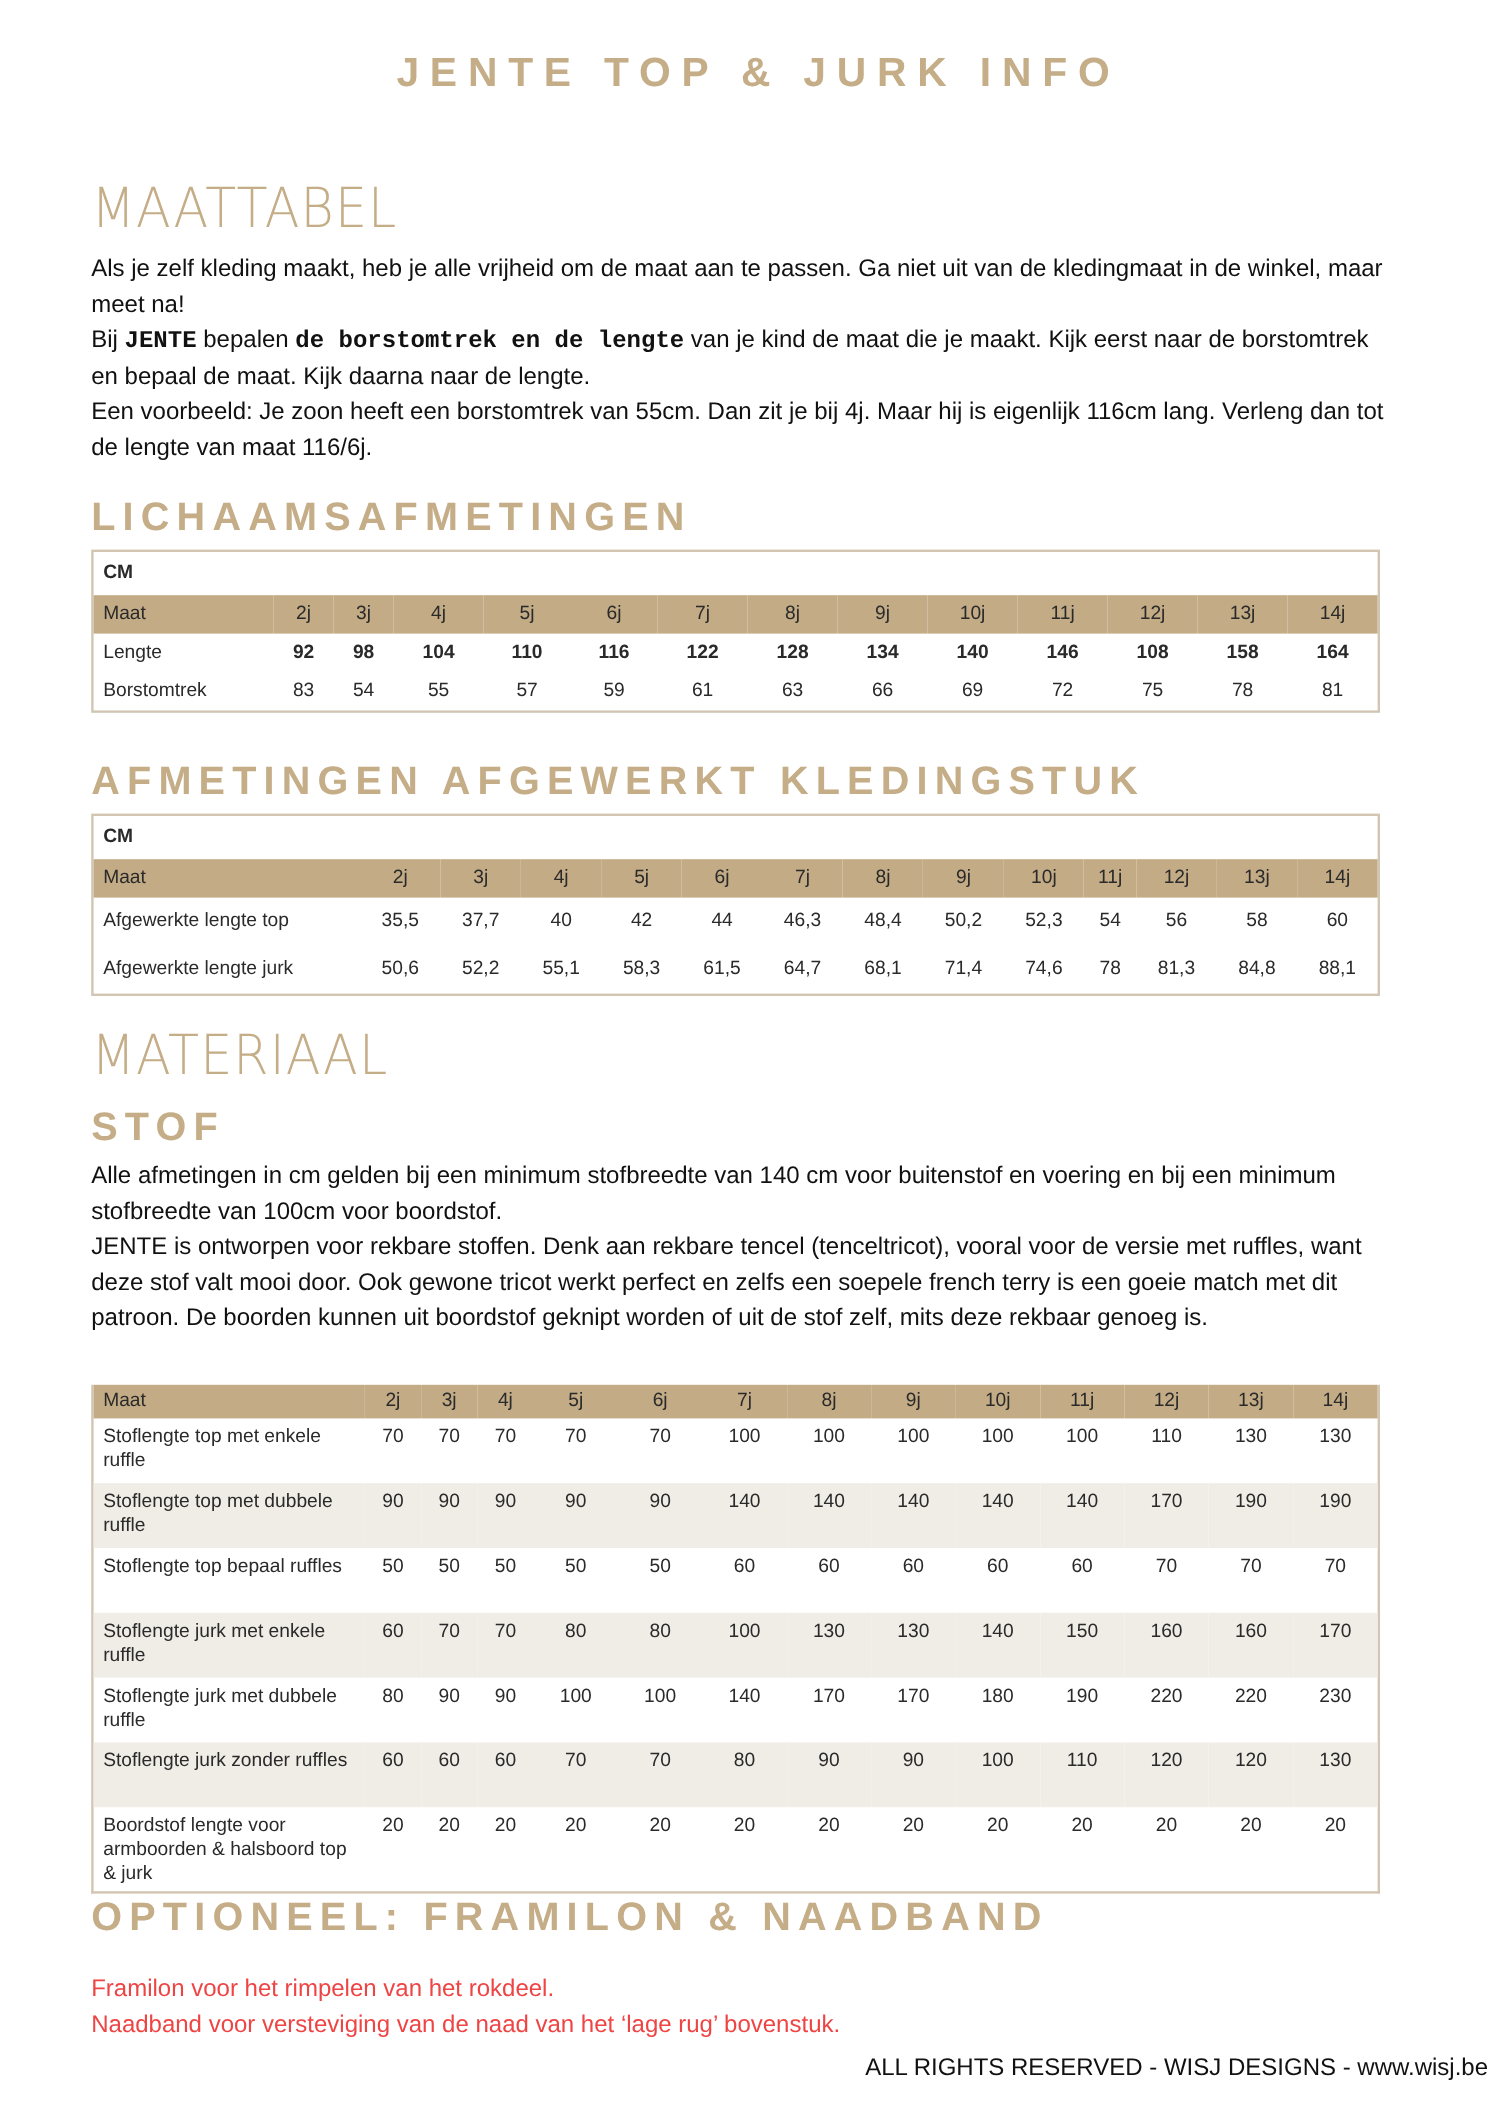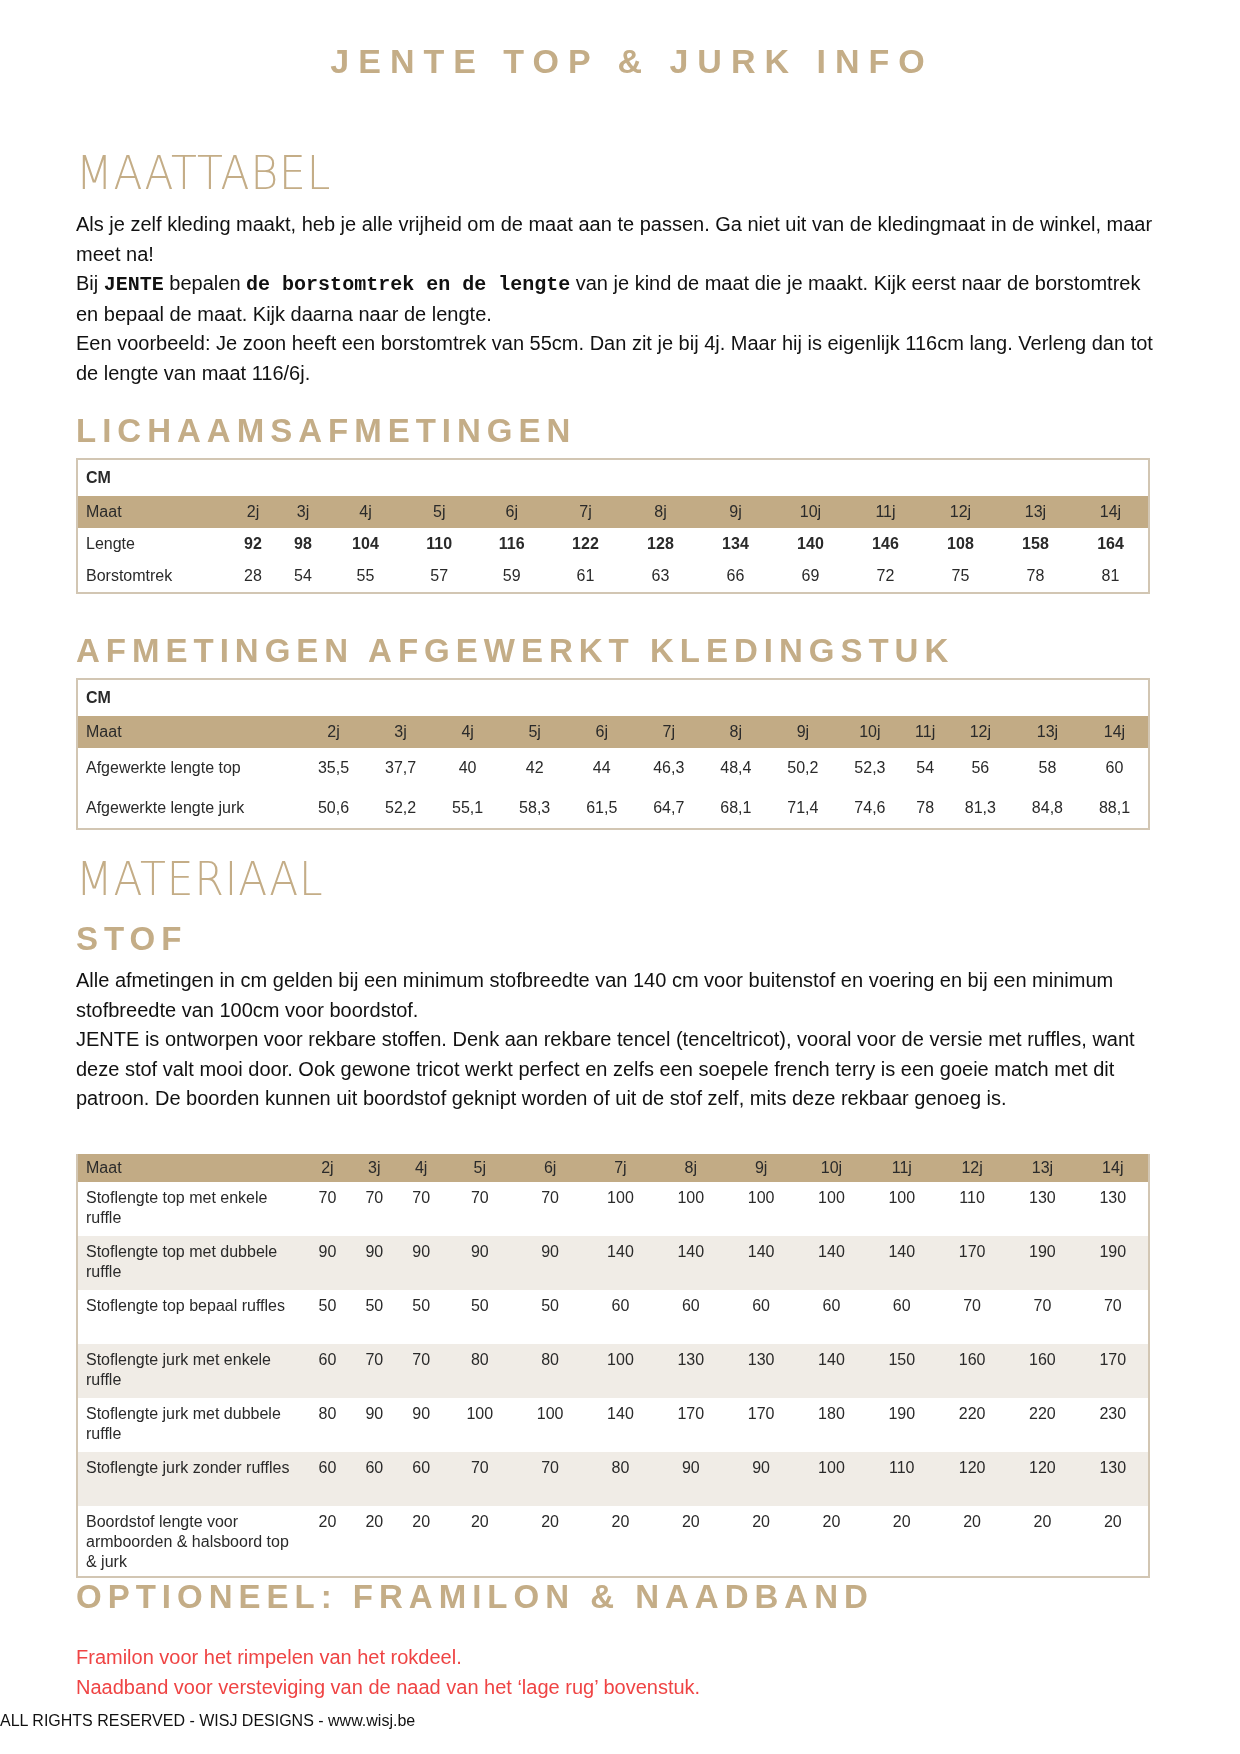--- a/index.html
+++ b/index.html
@@ -23,21 +23,21 @@
   .hdr td { background: #c2ab85; height: 32px; color: #2a2a2a; }
   .t1 .data td { height: 32px; }
   .t1 .bold td.v { font-weight: bold; }
   .t2 .data td { height: 40px; }
   .t3 { border-top: none; }
   .t3 .hdr td { height: 28px; }
   .t3 .data td { vertical-align: top; padding-top: 6px; height: 44px; line-height: 20px; }
   .t3 .data td.lbl { padding-bottom: 4px; }
   .t3 .data.alt td { background: #f0ece6; }
   .line { left: 76px; font-size: 20px; line-height: 30px; color: #ef4444; margin-top: 24px; }
-  .footer { left: 0; width: 1240px; text-align: left; top: 1712px; font-size: 16px; color: #111; }
+  .footer { left: 0; width: 1240px; text-align: right; top: 1712px; font-size: 20px; color: #111; }
 </style>
 </head>
 <body>
 
 <div class="abs title">JENTE TOP &amp; JURK INFO</div>
 
 <div class="abs thin-h" style="top:146px;">MAATTABEL</div>
 
 <div class="abs para" style="top:210px;">
   <p><span>Als je zelf kleding maakt, heb je alle vrijheid om de maat aan te passen. Ga niet uit van de kledingmaat in de winkel, maar meet na!</span></p>
@@ -86,21 +86,21 @@
           <td class="v">128</td>
           <td class="v">134</td>
           <td class="v">140</td>
           <td class="v">146</td>
           <td class="v">108</td>
           <td class="v">158</td>
           <td class="v">164</td>
         </tr>
         <tr class="data">
           <td class="lbl">Borstomtrek</td>
-          <td class="v">28</td>
+          <td class="v">83</td>
           <td class="v">54</td>
           <td class="v">55</td>
           <td class="v">57</td>
           <td class="v">59</td>
           <td class="v">61</td>
           <td class="v">63</td>
           <td class="v">66</td>
           <td class="v">69</td>
           <td class="v">72</td>
           <td class="v">75</td>

